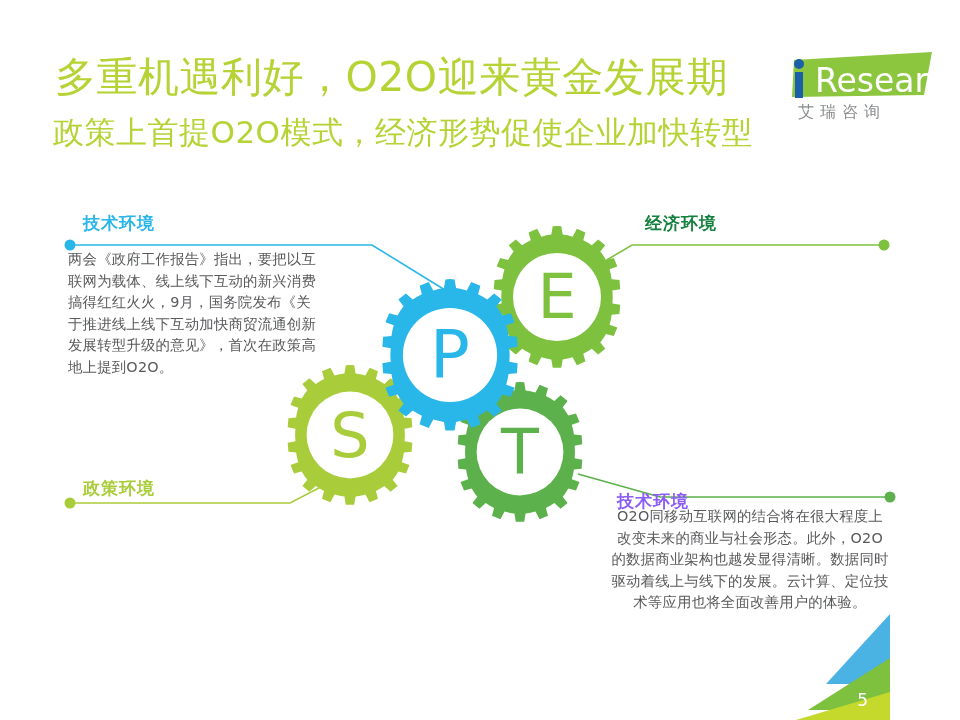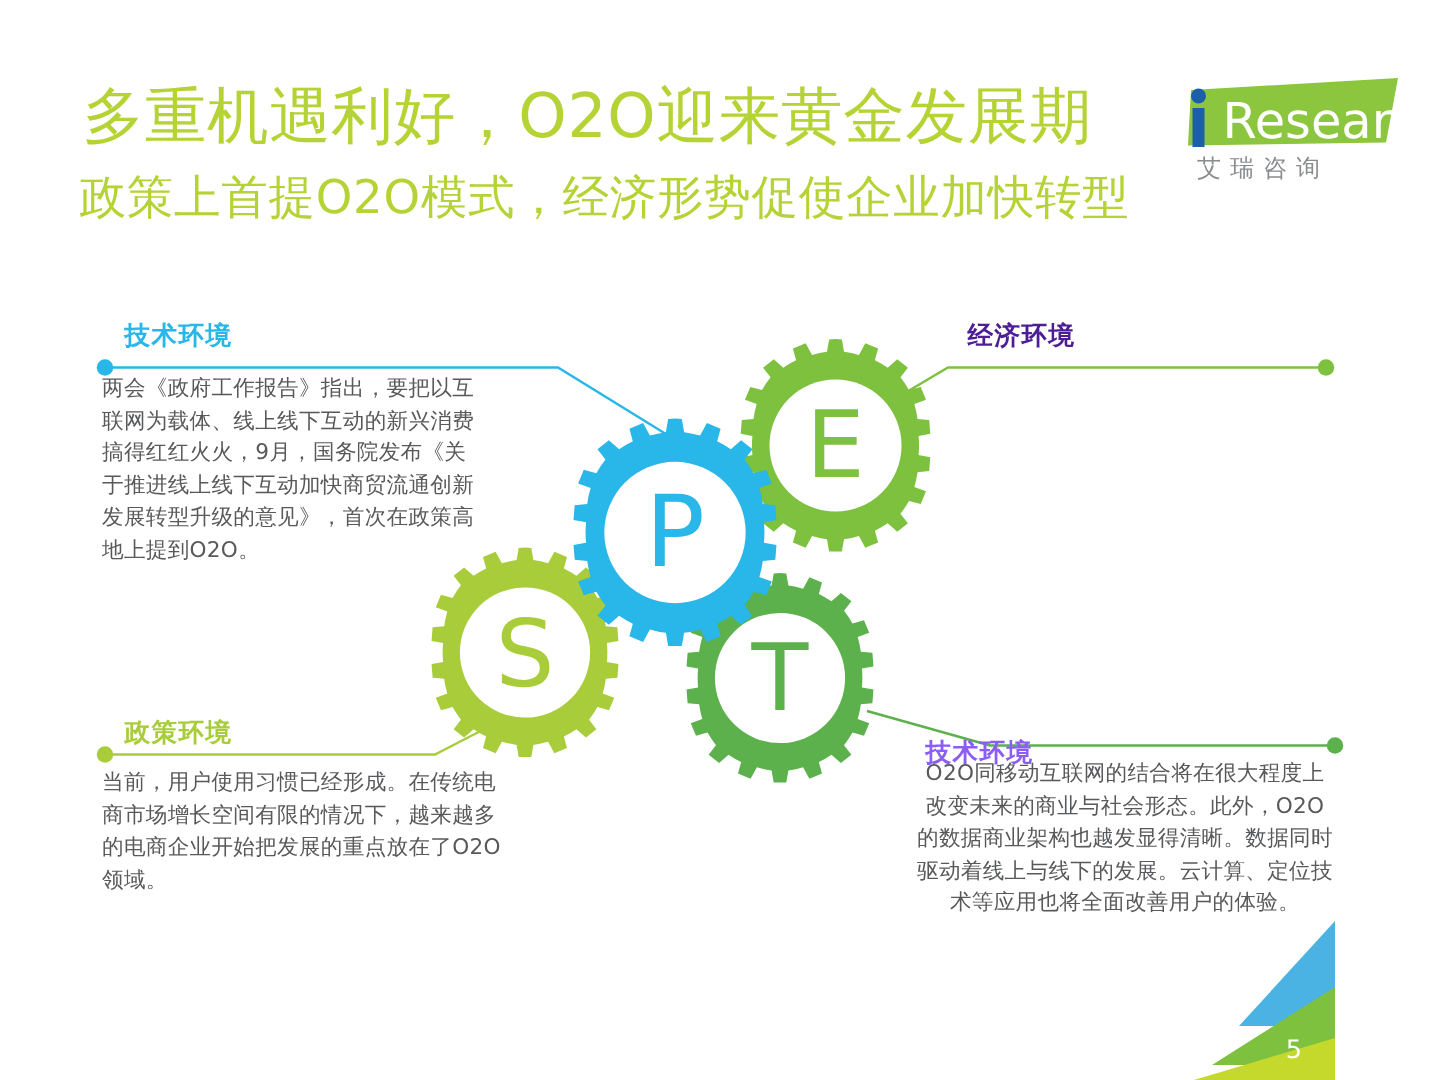--- a/index.html
+++ b/index.html
@@ -69,21 +69,21 @@
     position: absolute;
     font-size: 14.4px;
     line-height: 21.5px;
     color: #58595b;
     letter-spacing: 0.2px;
   }
 
   #head-policy   { left: 83px;  top: 212px; color: #29b6e8; }
   #body-policy   { left: 68px;  top: 249px; width: 250px; }
 
-  #head-economy  { left: 645px; top: 212px; color: #4c1d95; }
+  #head-economy  { left: 645px; top: 212px; color: #15803d; }
   #body-economy  { left: 630px; top: 249px; width: 265px; }
 
   #head-society  { left: 83px;  top: 477px; color: #a9cd3a; }
   #body-society  { left: 68px;  top: 512px; width: 268px; }
 
   #head-tech     { left: 617px; top: 490px; color: #8b5cf6; }
   #body-tech     { left: 610px; top: 506px; width: 280px; text-align: center; }
 
   
   .gear-letter {
@@ -214,21 +214,20 @@
   <div class="gear-letter" style="left:485px; top:421px; width:70px; color:#5cb14c;">T</div>
 
   <div class="gear-letter" style="left:415px; top:322px; width:70px; color:#29b6e8; font-size:66px;">P</div>
 
   <div class="quad-head" id="head-policy">技术环境</div>
   <div class="quad-body" id="body-policy">两会《政府工作报告》指出，要把以互联网为载体、线上线下互动的新兴消费搞得红红火火，9月，国务院发布《关于推进线上线下互动加快商贸流通创新发展转型升级的意见》，首次在政策高地上提到O2O。</div>
 
   <div class="quad-head" id="head-economy">经济环境</div>
 
   <div class="quad-head" id="head-society">政策环境</div>
-  <div class="quad-body" id="body-society">当前，用户使用习惯已经形成。在传统电商市场增长空间有限的情况下，越来越多的电商企业开始把发展的重点放在了O2O领域。</div>
 
   <div class="quad-head" id="head-tech">技术环境</div>
   <div class="quad-body" id="body-tech">O2O同移动互联网的结合将在很大程度上改变未来的商业与社会形态。此外，O2O的数据商业架构也越发显得清晰。数据同时驱动着线上与线下的发展。云计算、定位技术等应用也将全面改善用户的体验。</div>
 
   <svg class="corner-svg" viewBox="0 0 120 120">
     <polygon points="120,14 120,84 56,84" fill="#4ab3e3"></polygon>
     <polygon points="120,58 120,110 38,110" fill="#7dc13f"></polygon>
     <polygon points="120,92 120,120 26,120" fill="#c5d92d"></polygon>
   </svg>
 

